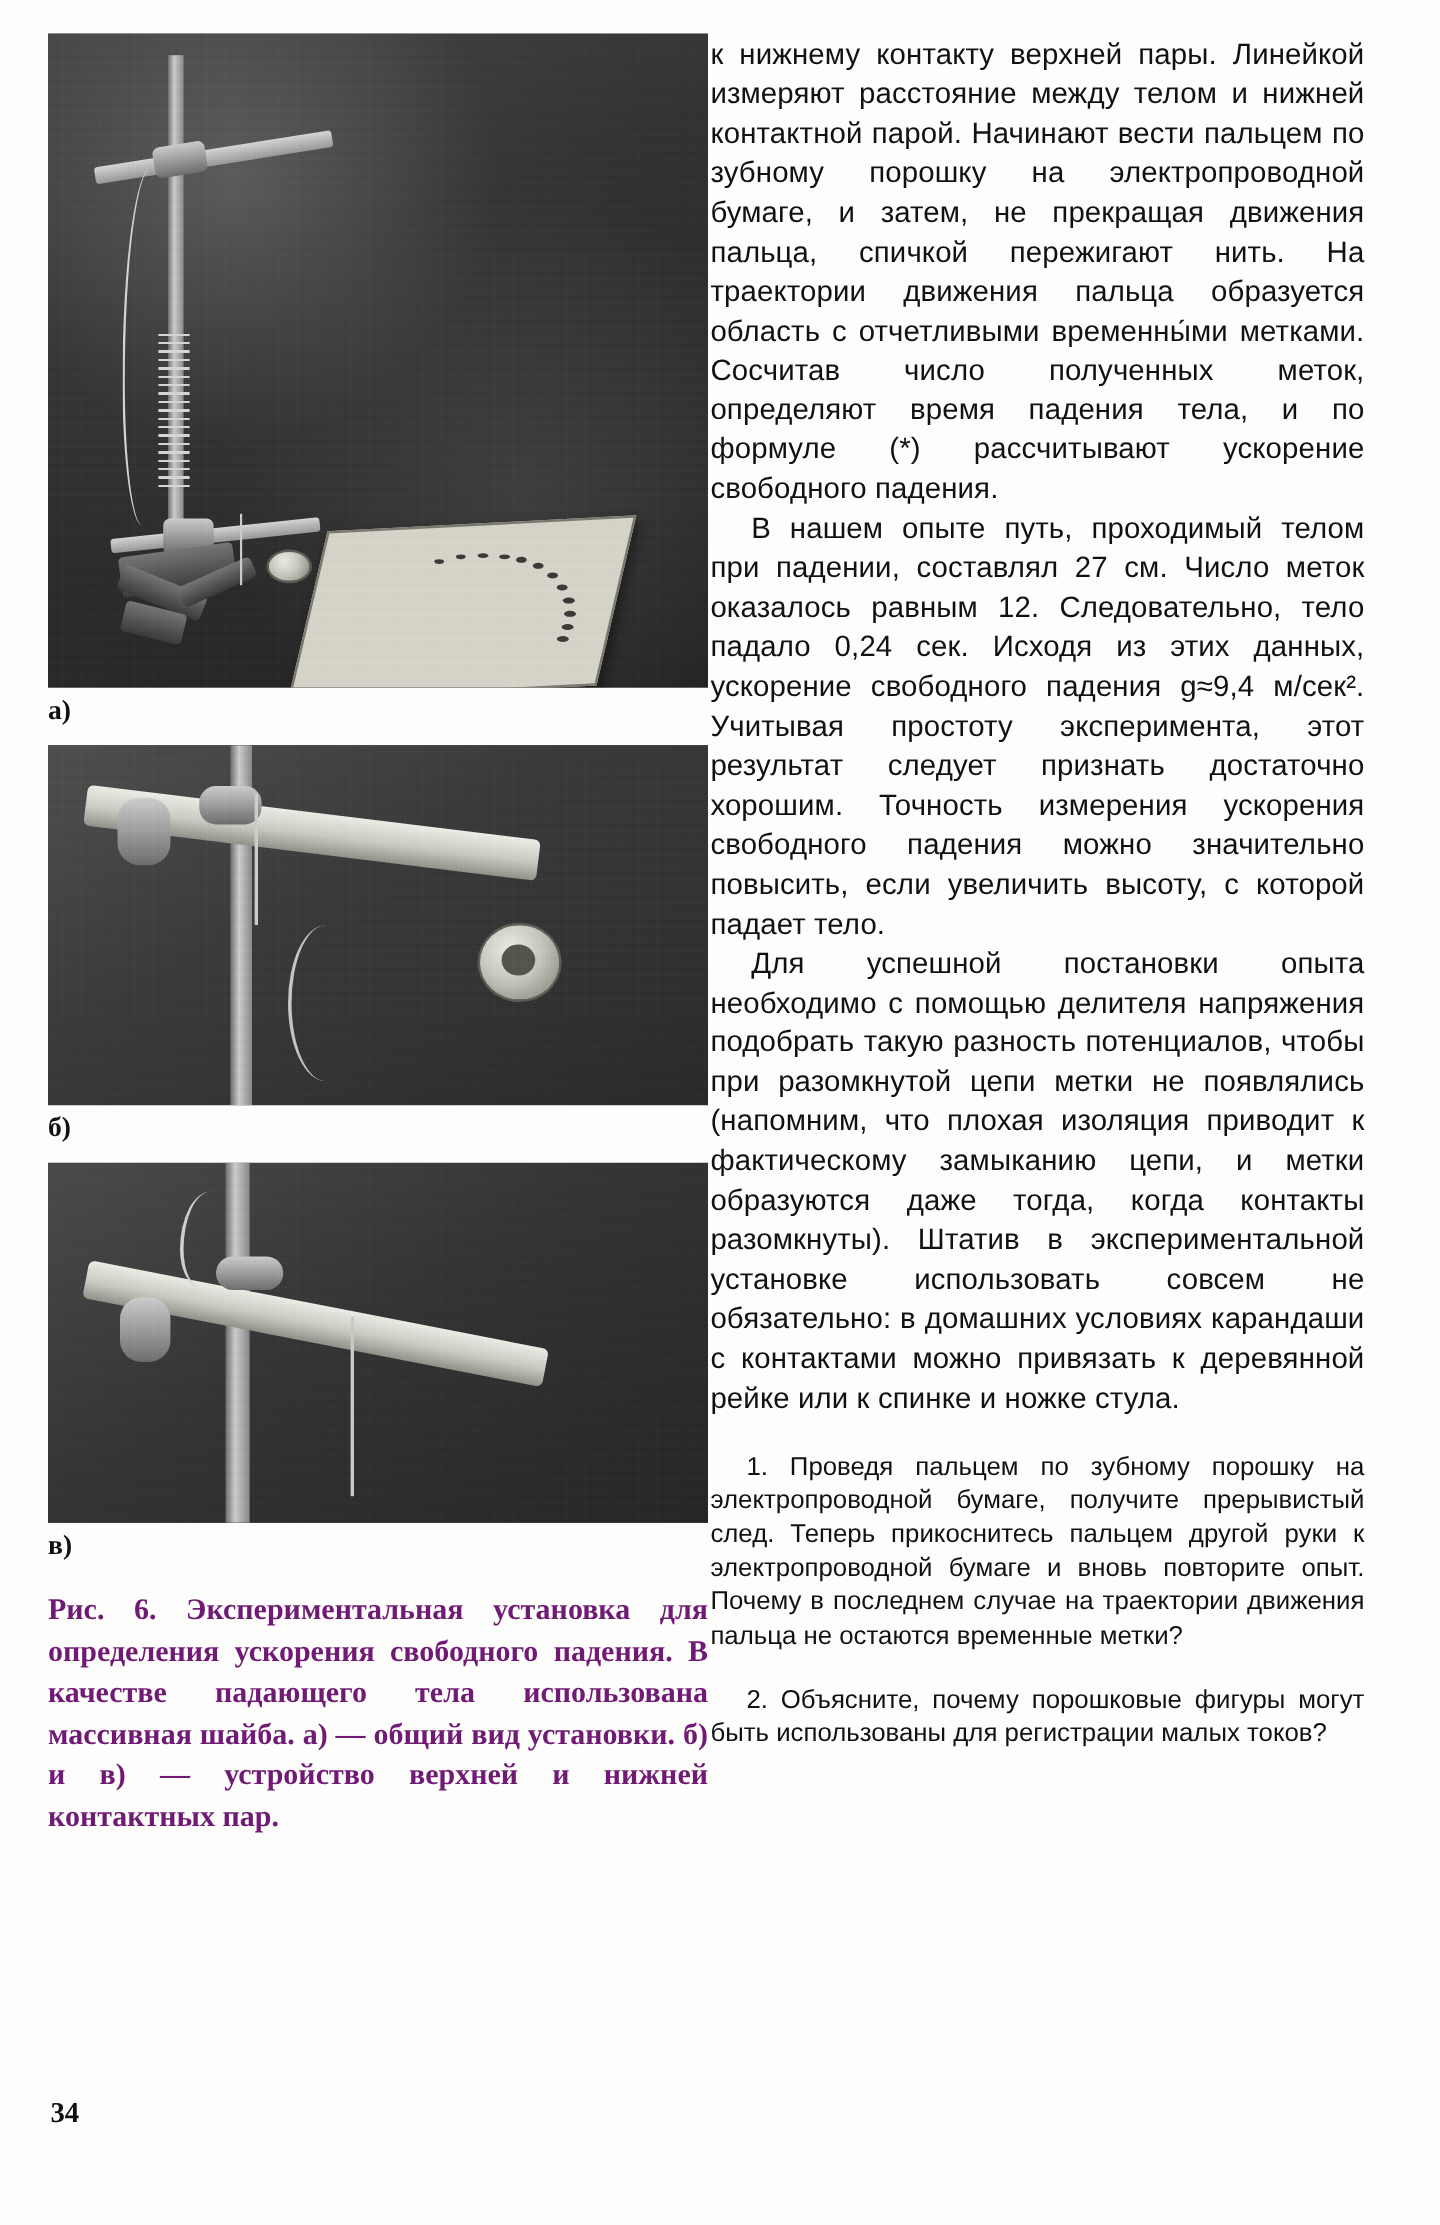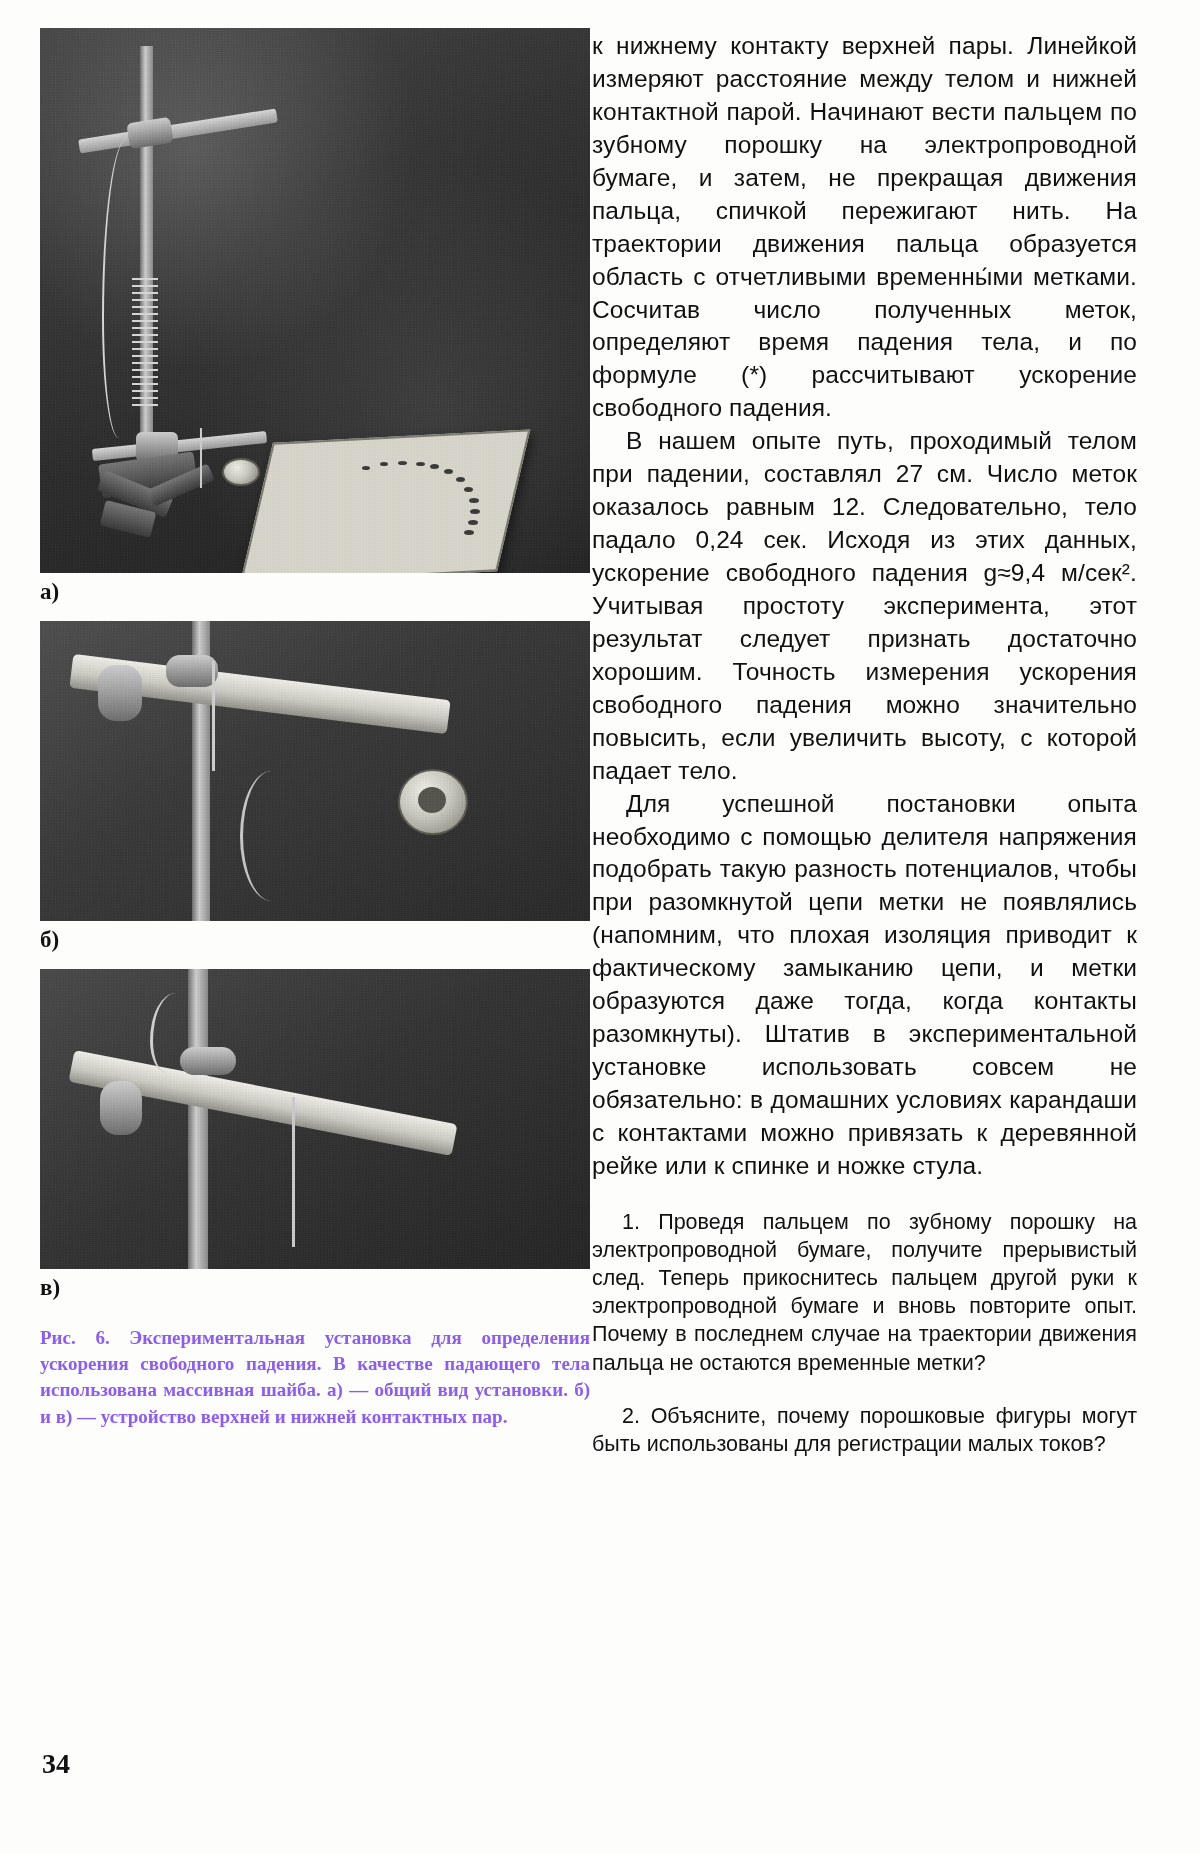--- a/index.html
+++ b/index.html
@@ -131,33 +131,33 @@
     position: absolute;
     background: linear-gradient(180deg,#f0efe9 0%,#cdccc4 55%,#93938b 100%);
     border-radius: 5px;
   }
 
   
   .caption {
     width: 550px;
     margin-top: 14px;
     font-family: "Liberation Serif", serif;
-    font-size: 19px;
+    font-size: 25px;
     line-height: 1.38;
     text-align: justify;
     font-weight: 700;
-    color: #8b5cf6;
+    color: #701a75;
   }
 
   .page-number {
     position: absolute;
     left: 42px;
     top: 1748px;
     font-family: "Liberation Serif", serif;
-    font-size: 28px;
+    font-size: 24px;
     font-weight: 700;
   }
 
   
   .body-p {
     font-family: "Liberation Sans", sans-serif;
     font-size: 24.5px;
     line-height: 1.345;
     text-align: justify;
     margin: 0 0 0 0;

